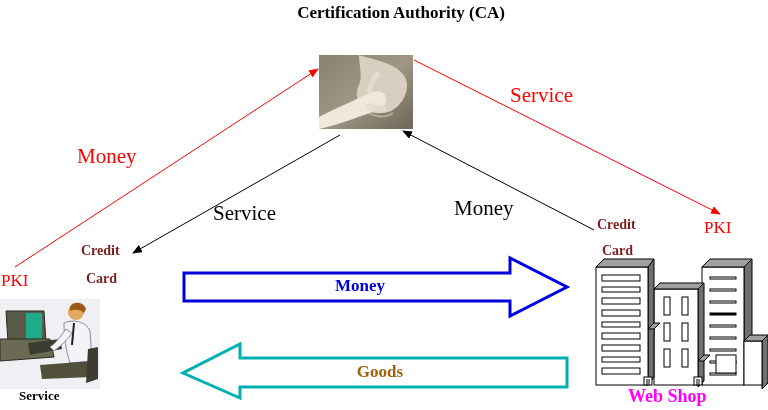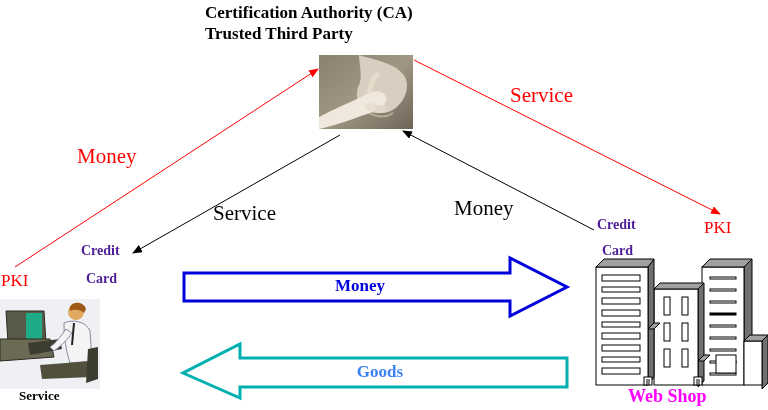--- a/index.html
+++ b/index.html
@@ -1,21 +1,21 @@
 <!DOCTYPE html>
 <html><head>
 <meta charset="utf-8">
 <style>
   html, body { margin: 0; padding: 0; background: #ffffff; }
   #canvas { position: relative; width: 768px; height: 410px; overflow: hidden; background: #ffffff; font-family: "Liberation Serif", "DejaVu Serif", serif; }
   .abs { position: absolute; white-space: nowrap; }
-  .title { font-weight: bold; font-size: 17px; color: #000; text-align: left; width: 300px; line-height: 21px; }
+  .title { font-weight: bold; font-size: 17px; color: #000; text-align: right; width: 300px; line-height: 21px; }
   .lbl-red { color: #ff0000; font-size: 21px; }
   .lbl-black { color: #000; font-size: 21px; }
-  .small-bold { font-weight: bold; font-size: 14px; color: #4c1d95; font-family: Liberation Serif, serif; }
+  .small-bold { font-weight: bold; font-size: 14px; color: #7f1d1d; font-family: Liberation Serif, serif; }
   .pki { color: #ff0000; font-size: 17px; text-align: right; }
   .arrow-label { font-weight: bold; font-size: 17px; text-align: center; }
   svg.overlay { position: absolute; left: 0; top: 0; }
 </style>
 </head>
 <body>
 
 <div id="canvas">
 
   <svg class="overlay" width="768" height="410" viewBox="0 0 768 410">
@@ -36,21 +36,20 @@
 
     <line x1="594" y1="230" x2="403" y2="131" stroke="#000000" stroke-width="1" marker-end="url(#ah-black)"></line>
 
     <path d="M184,273 L510,273 L510,258 L567,287 L510,316 L510,301 L184,301 Z" fill="#ffffff" stroke="#0000dd" stroke-width="3" stroke-linejoin="miter"></path>
 
     <path d="M567,358 L240,358 L240,344 L183,373 L240,398 L240,387 L567,387 Z" fill="#ffffff" stroke="#00b0b0" stroke-width="3" stroke-linejoin="miter"></path>
   </svg>
 
   <div class="abs title" style="left:205px; top:2px;">
     <div>Certification Authority (CA)</div>
-    <div>Trusted Third Party</div>
   </div>
 
   <div class="abs" style="left:319px; top:55px; width:94px; height:74px;">
     <svg width="94" height="74" viewBox="0 0 94 74">
       <defs>
         <linearGradient id="sep" x1="0" y1="0" x2="1" y2="1">
           <stop offset="0" stop-color="#8a8070"></stop>
           <stop offset="0.5" stop-color="#a09684"></stop>
           <stop offset="1" stop-color="#6e6658"></stop>
         </linearGradient>
@@ -67,21 +66,21 @@
       <ellipse cx="62" cy="54" rx="6" ry="4" fill="#e2d8c8"></ellipse>
     </svg>
   </div>
 
   <div class="abs lbl-red" style="left:77px; top:144px;">Money</div>
   <div class="abs lbl-red" style="left:510px; top:83px;">Service</div>
   <div class="abs lbl-black" style="left:213px; top:201px;">Service</div>
   <div class="abs lbl-black" style="left:454px; top:196px;">Money</div>
 
   <div class="abs arrow-label" style="left:300px; top:276px; width:120px; color:#0000dd;">Money</div>
-  <div class="abs arrow-label" style="left:320px; top:362px; width:120px; color:#3b82f6;">Goods</div>
+  <div class="abs arrow-label" style="left:320px; top:362px; width:120px; color:#a16207;">Goods</div>
 
   <div class="abs pki" style="left:1px; top:271px;">PKI</div>
   <div class="abs small-bold" style="left:81px; top:243px;">Credit</div>
   <div class="abs small-bold" style="left:86px; top:271px;">Card</div>
 
   <div class="abs" style="left:0px; top:299px; width:100px; height:90px;">
     <svg width="100" height="90" viewBox="0 0 100 90">
       <rect x="0" y="0" width="100" height="90" fill="#eef0f4"></rect>
 
       <path d="M6,12 L44,12 L46,44 L8,44 Z" fill="#5a5a48" stroke="#2a2a20" stroke-width="1"></path>

